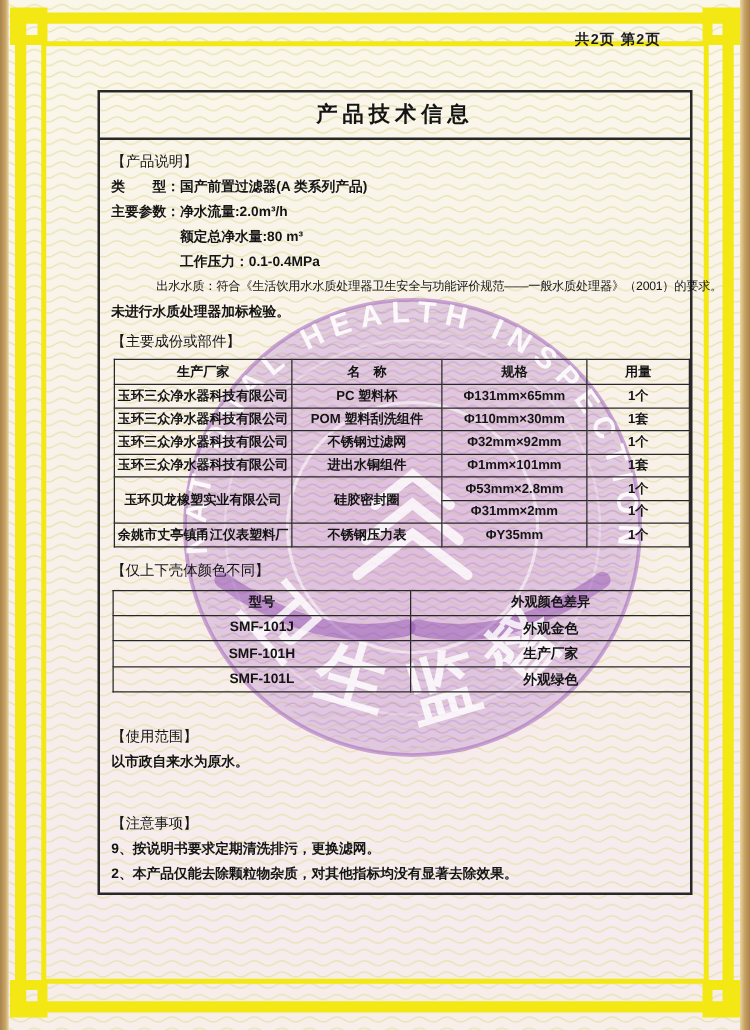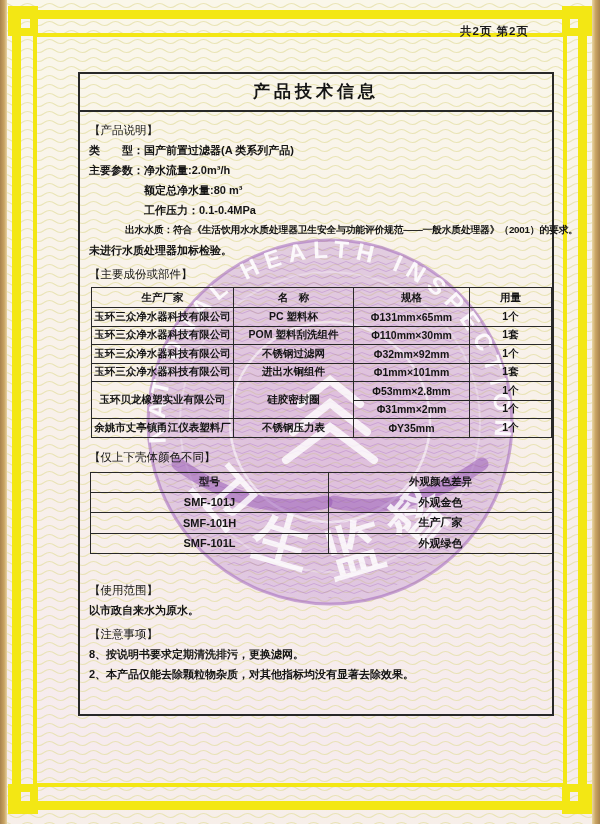--- a/index.html
+++ b/index.html
@@ -39,32 +39,32 @@
   }
   .doc-title{
     height:36px;line-height:36px;text-align:center;
     font-size:17px;font-weight:700;letter-spacing:4px;
     border-bottom:2px solid #282828;
   }
   .box-body{padding:4px 8px 0 9px;}
   .sec-header{font-size:11.5px;font-weight:400;margin-top:4px;line-height:20px;white-space:nowrap;}
   .line{font-size:11px;font-weight:700;line-height:20px;white-space:nowrap;}
   .line.indent{padding-left:55px;}
-  .line-long{font-size:9.8px;letter-spacing:-0.2px;font-weight:700;line-height:20px;white-space:nowrap;padding-left:36px;}
+  .line-long{font-size:9.8px;letter-spacing:-0.2px;font-weight:400;line-height:20px;white-space:nowrap;padding-left:36px;}
   .para{font-size:11px;font-weight:700;line-height:21px;text-align:justify;}
   table{border-collapse:collapse;table-layout:fixed;padding-left:26px;}
   table.t1{width:460px;margin:3px 0 0 2px;}
   table.t2{width:462px;margin:5px 0 0 1px;}
   td,th{border:1.4px solid #282828;text-align:center;vertical-align:middle;
         font-size:10.5px;font-weight:700;padding:0 2px;overflow:hidden;white-space:nowrap;color:#141414;}
   table.t1 th{height:19px;} table.t1 td{height:17.5px;}
   table.t2 th{height:19px;} table.t2 td{height:19.5px;font-size:11px;}
   .mt-spec1{margin-top:9px;}
   .mt-usage{margin-top:26px;}
-  .mt-notes{margin-top:4px;}
+  .mt-notes{margin-top:29px;}
 </style>
 </head>
 <body>
 
 <div class="page">
 
   <svg class="waves-bg" width="600" height="824" viewBox="0 0 600 824" aria-hidden="true">
     <defs>
       <pattern id="wv" width="22" height="9" patternUnits="userSpaceOnUse">
         <path d="M0 5.5 Q 5.5 1.5 11 5.5 T 22 5.5" fill="none" stroke="#e4dfa4" stroke-width="1.1"></path>
@@ -211,18 +211,18 @@
           <td>SMF-101L</td>
           <td>外观绿色</td>
         </tr>
       </tbody>
         </table>
 
       <div class="sec-header mt-usage">【使用范围】</div>
       <div class="line">以市政自来水为原水。</div>
 
       <div class="sec-header mt-notes">【注意事项】</div>
-      <div class="line">8、按说明书要求定期清洗排污，更换滤网。</div>
+      <div class="line">9、按说明书要求定期清洗排污，更换滤网。</div>
       <div class="line">2、本产品仅能去除颗粒物杂质，对其他指标均没有显著去除效果。</div>
 
     </div>
   </div>
 </div>
 
 </body></html>

